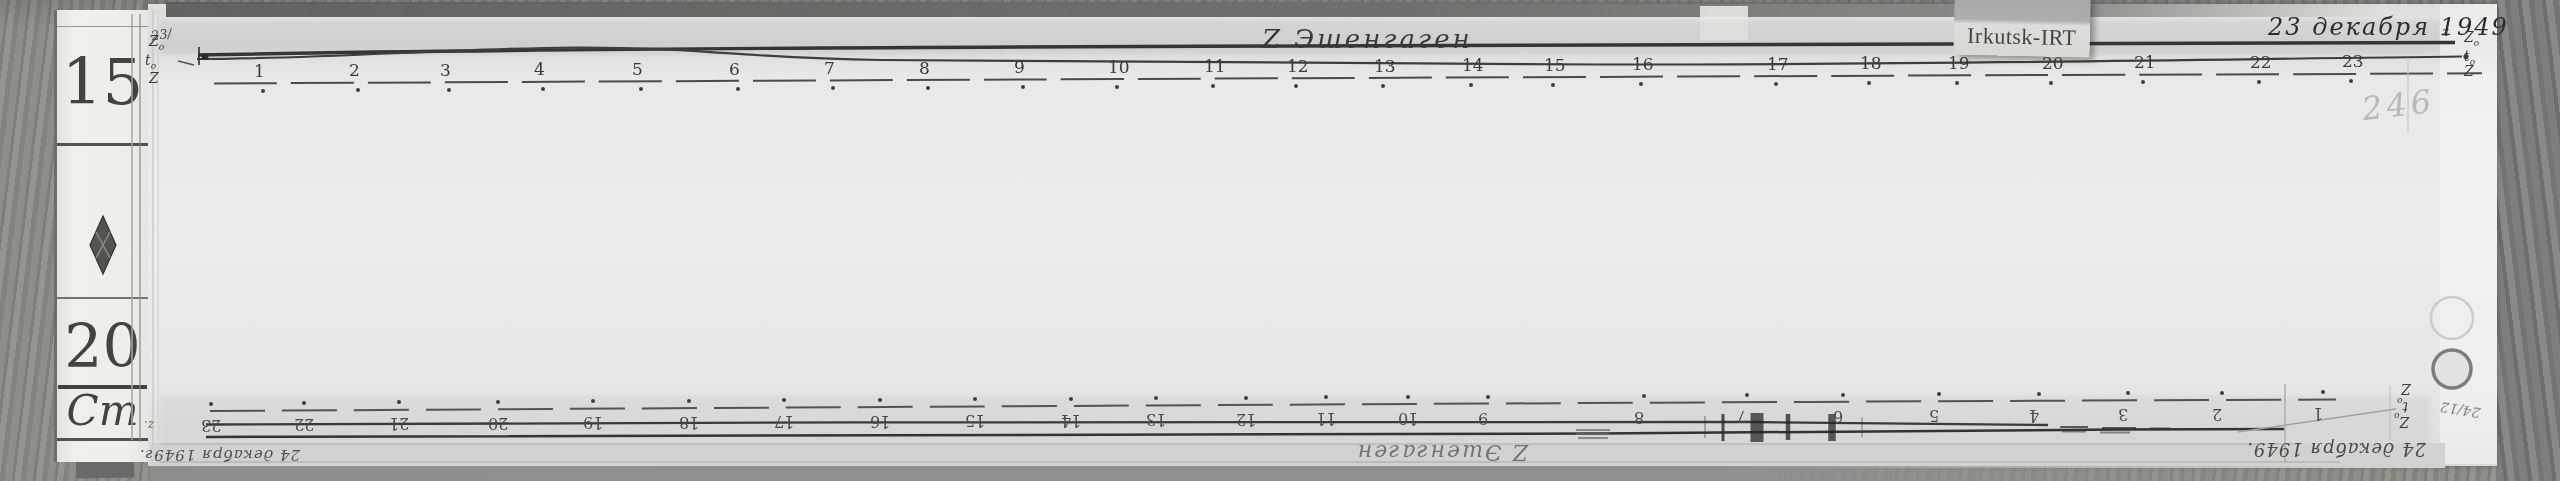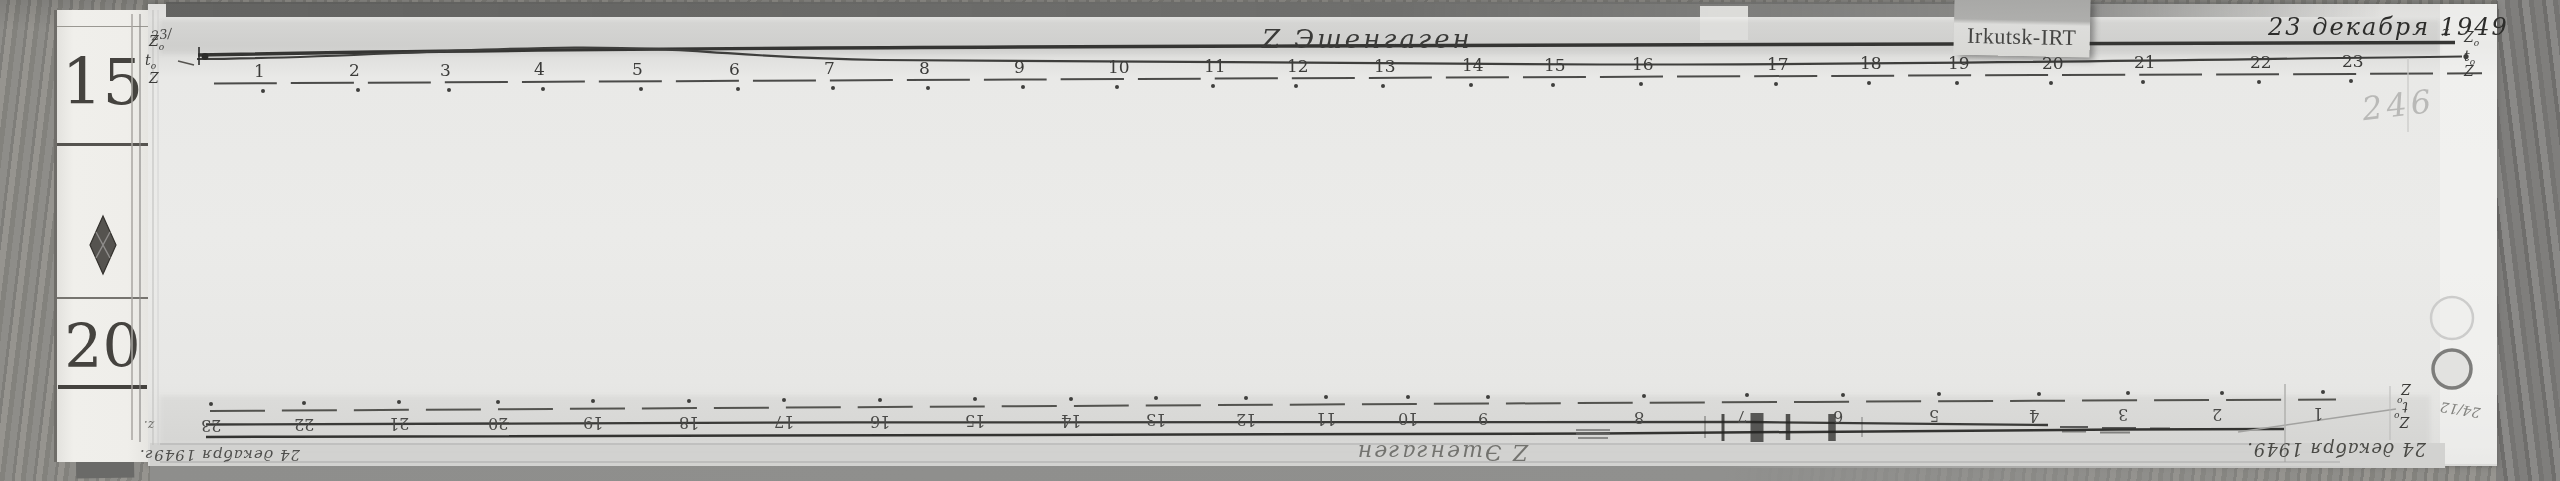--- a/index.html
+++ b/index.html
@@ -92,20 +92,21 @@
   <div class="band-shade-bottom"></div>
   <div class="right-margin-strip"></div>
   <div class="bottom-strip"></div>
   <div class="bottom-darkband"></div>
   <div class="bottom-left-corner"></div>
 
   <div id="ruler">
     <div class="ruler-sec sec-15">15</div>
     <div class="ruler-sec sec-mid"></div>
     <div class="ruler-sec sec-20"><span class="num">20</span></div>
+    <div class="ruler-sec sec-cm">Cm</div>
   </div>
 
   <svg id="overlay" width="2560" height="481" viewBox="0 0 2560 481">
 
     <path d="M132 14 V440" stroke="#a8a6a2" stroke-width="1.5" fill="none"></path>
     <path d="M140 14 V442" stroke="#8c8a88" stroke-width="1.2" fill="none"></path>
     <path d="M153 10 V445" stroke="#bdbdbb" stroke-width="1.2" opacity=".85" fill="none"></path>
     <path d="M158 10 V445" stroke="#c6c6c4" stroke-width="1" opacity=".6" fill="none"></path>
 
     <polygon points="103,216 116,245 103,274 90,245" fill="#55534f" stroke="#33312d" stroke-width="1.2"></polygon>

